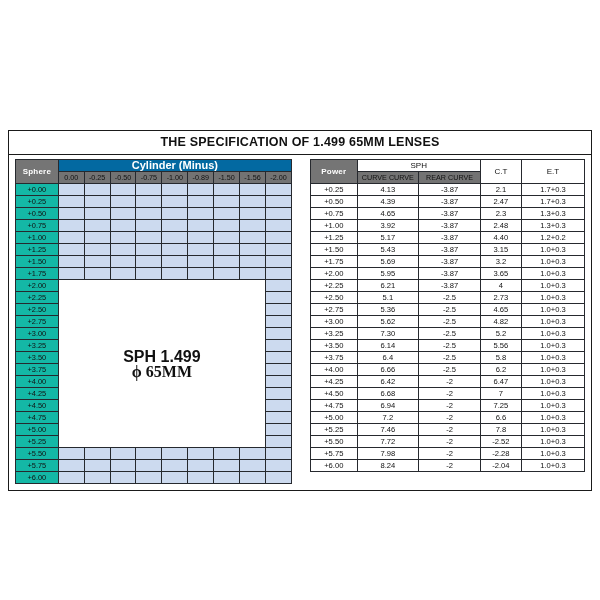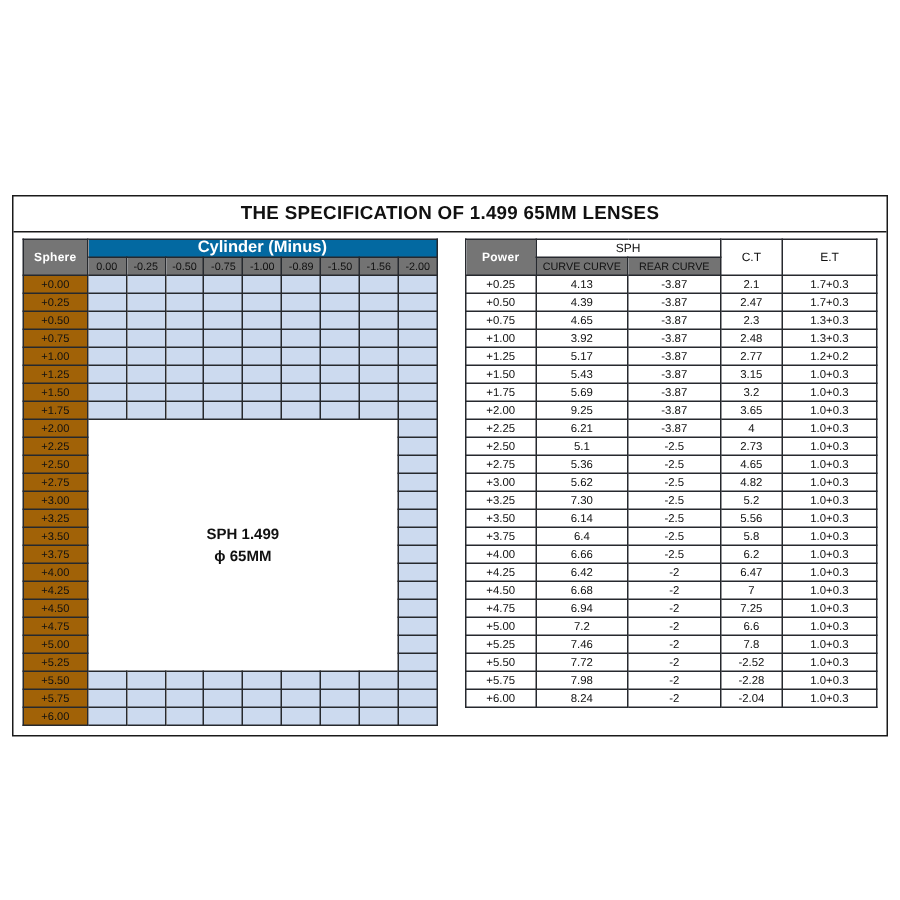--- a/index.html
+++ b/index.html
@@ -82,36 +82,36 @@
     font-size: 7.2px;
     font-weight: normal;
   }
   .hdr-plain {
     background: #ffffff;
     color: #111111;
     font-size: 8px;
     font-weight: normal;
   }
   .sph-cell {
-    background: #a16207;
+    background: #14b8a6;
     font-size: 7.4px;
   }
   .cyl-cell {
     background: #ccdaef;
   }
   .center-label {
     background: #ffffff;
-    font-size: 10px;
+    font-size: 16px;
     font-weight: bold;
     color: #111111;
     line-height: 15px;
     border: 0;
     margin-top: 32px;
   }
-  .center-label .l2 { display: block; }
+  .center-label .l2 { display: block; font-family: Liberation Serif, serif; }
   .data-cell { background: #ffffff; font-size: 7.6px; }
   col.c-sphere { width: 15.5%; }
   col.c-power { width: 17%; }
   col.c-curve { width: 22.5%; }
   col.c-ct { width: 15%; }
   col.c-et { width: 23%; }
 </style>
 </head>
 <body>
 
@@ -396,40 +396,40 @@
                 <td class="data-cell">+1.00</td>
                 <td class="data-cell">3.92</td>
                 <td class="data-cell">-3.87</td>
                 <td class="data-cell">2.48</td>
                 <td class="data-cell">1.3+0.3</td>
               </tr>
               <tr>
                 <td class="data-cell">+1.25</td>
                 <td class="data-cell">5.17</td>
                 <td class="data-cell">-3.87</td>
-                <td class="data-cell">2.77</td>
+                <td class="data-cell">4.40</td>
                 <td class="data-cell">1.2+0.2</td>
               </tr>
               <tr>
                 <td class="data-cell">+1.50</td>
                 <td class="data-cell">5.43</td>
                 <td class="data-cell">-3.87</td>
                 <td class="data-cell">3.15</td>
                 <td class="data-cell">1.0+0.3</td>
               </tr>
               <tr>
                 <td class="data-cell">+1.75</td>
                 <td class="data-cell">5.69</td>
                 <td class="data-cell">-3.87</td>
                 <td class="data-cell">3.2</td>
                 <td class="data-cell">1.0+0.3</td>
               </tr>
               <tr>
                 <td class="data-cell">+2.00</td>
-                <td class="data-cell">9.25</td>
+                <td class="data-cell">5.95</td>
                 <td class="data-cell">-3.87</td>
                 <td class="data-cell">3.65</td>
                 <td class="data-cell">1.0+0.3</td>
               </tr>
               <tr>
                 <td class="data-cell">+2.25</td>
                 <td class="data-cell">6.21</td>
                 <td class="data-cell">-3.87</td>
                 <td class="data-cell">4</td>
                 <td class="data-cell">1.0+0.3</td>

